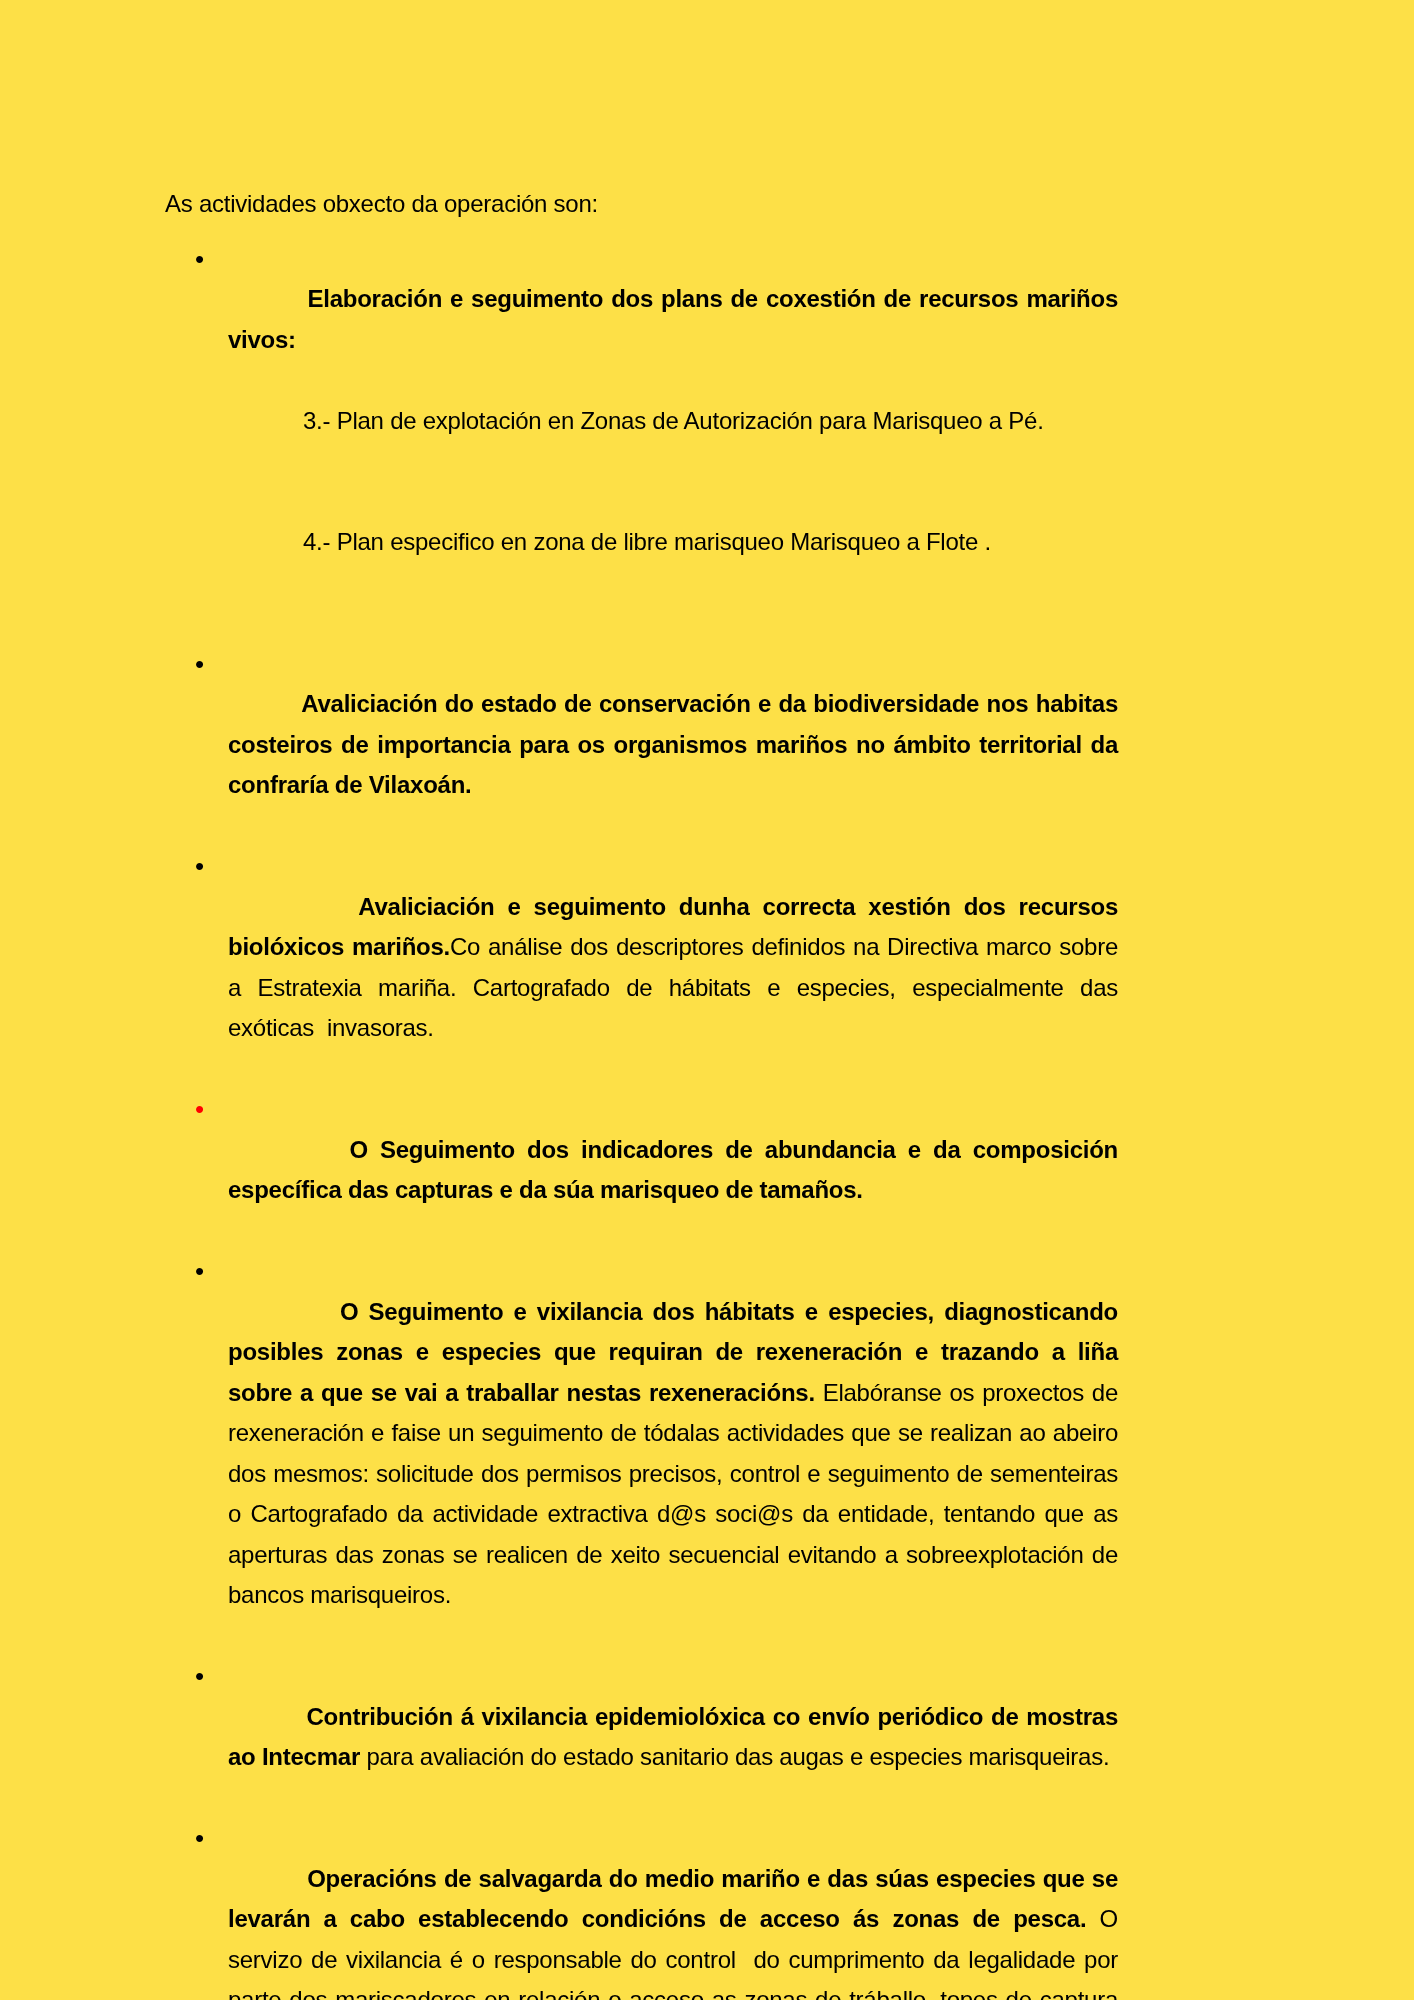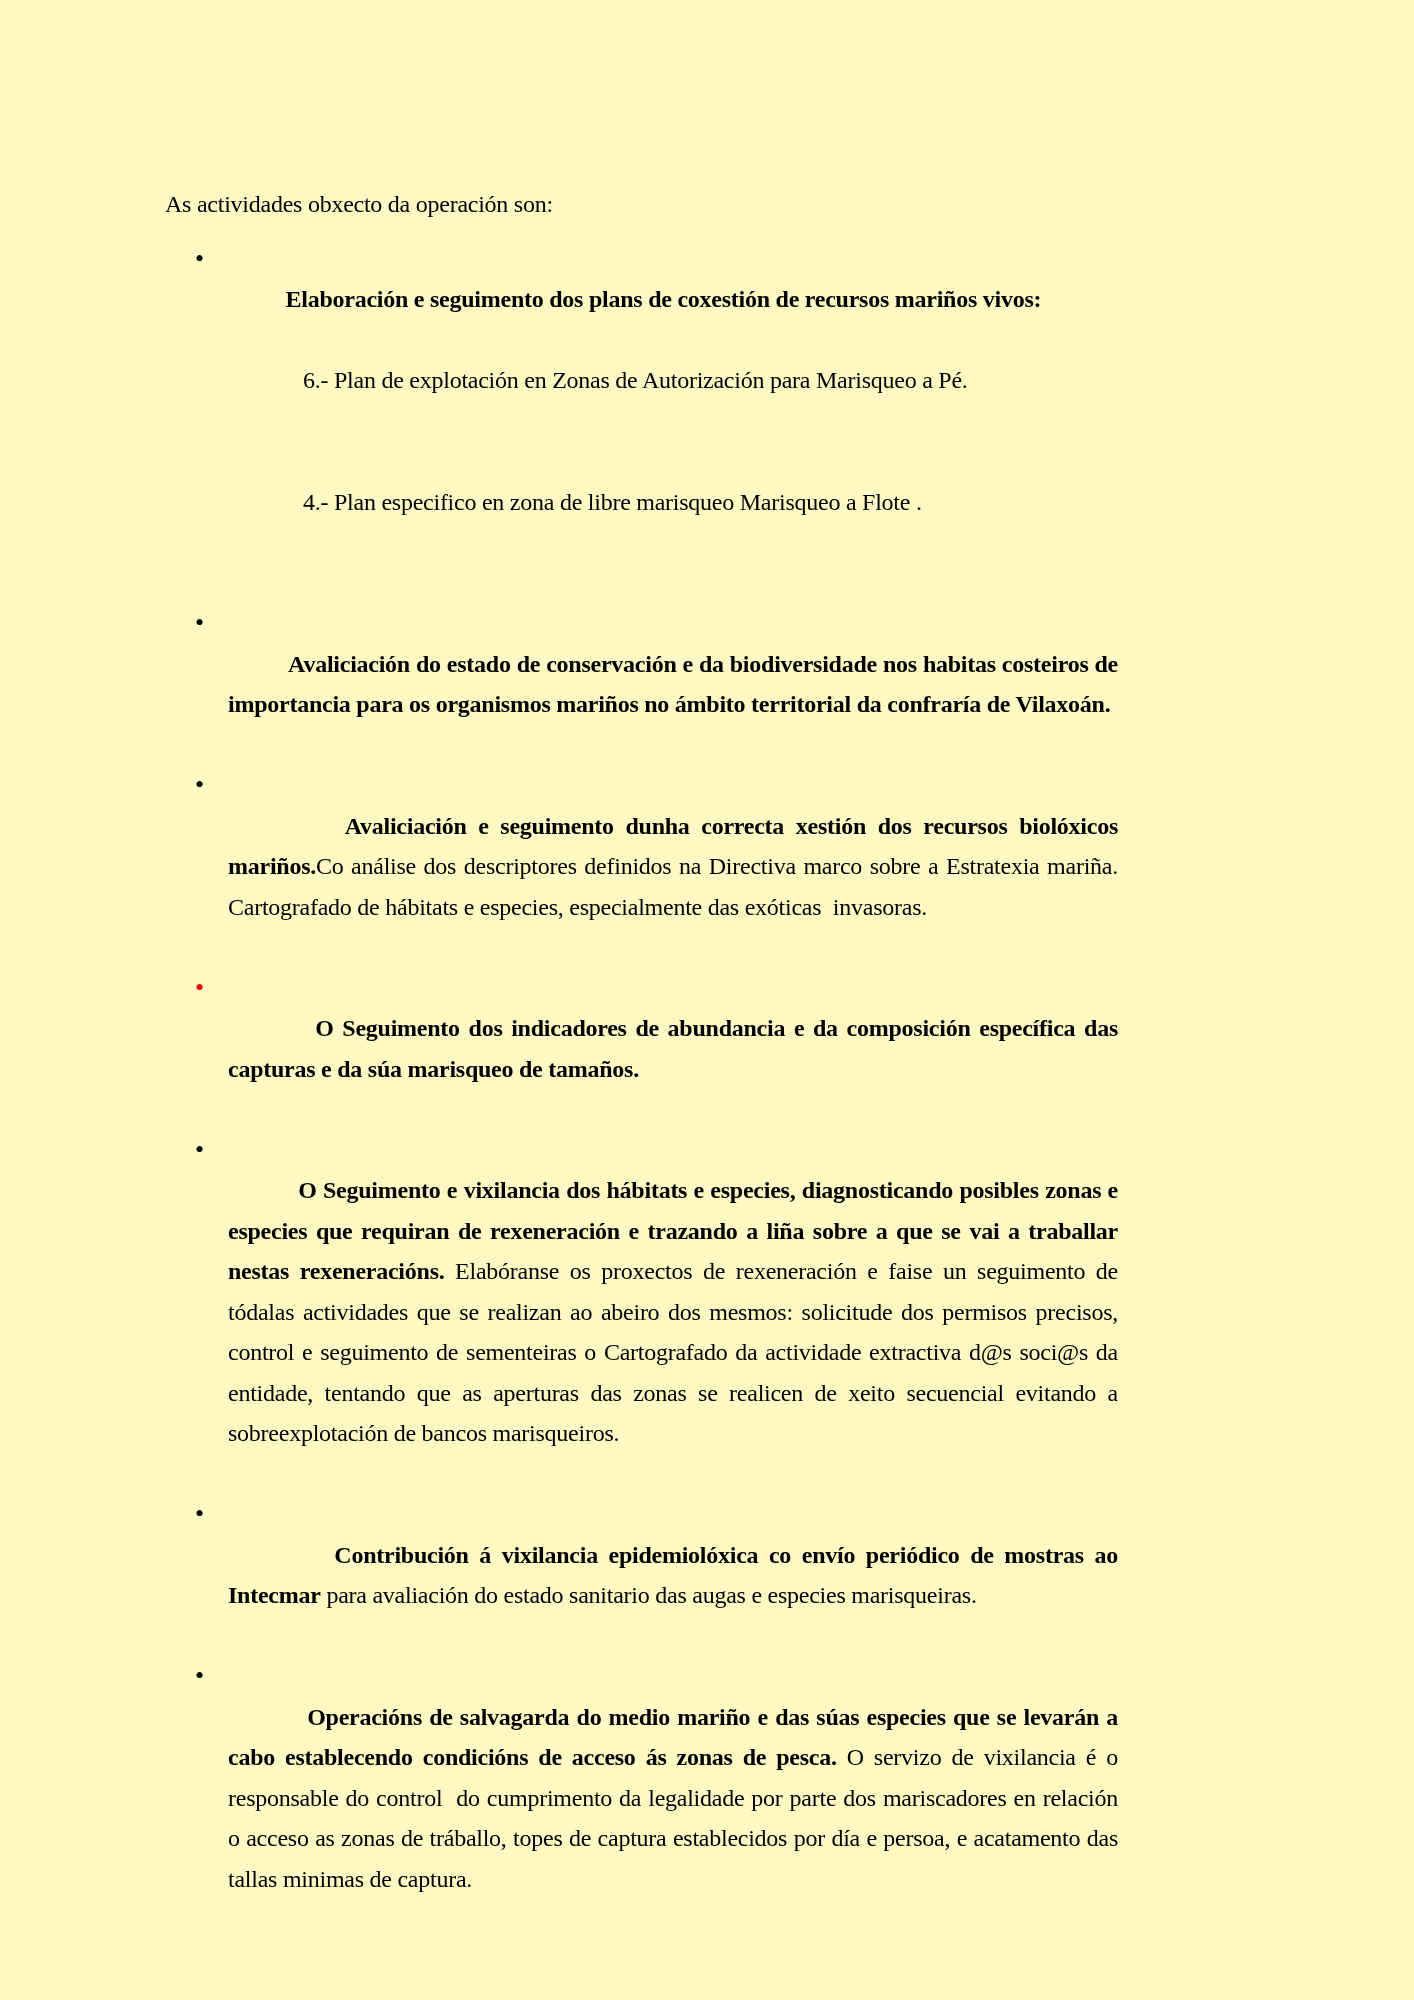--- a/index.html
+++ b/index.html
@@ -1,21 +1,21 @@
 <!DOCTYPE html>
 <html><head>
 <meta charset="utf-8">
 <style>
   html, body { margin: 0; padding: 0; }
   .page {
     position: relative;
     width: 1414px;
     height: 2000px;
-    background: #fef9c3;
-    font-family: Liberation Serif, serif;
+    background: #fde047;
+    font-family: Liberation Sans, sans-serif;
     font-size: 24px;
     line-height: 40.5px;
     letter-spacing: -0.25px;
     color: #000000;
     overflow: hidden;
   }
   .content {
     position: absolute;
     left: 165px;
     top: 184px;
@@ -53,21 +53,21 @@
   <div class="content">
 
     <p class="intro">As actividades obxecto da operación son:</p>
 
     <div class="list">
 
       <div class="item">
         <span class="marker" style="color: rgb(0, 0, 0);">•</span>
         <div class="body">
           <span class="b">Elaboración e seguimento dos plans de coxestión de recursos mariños vivos:</span><span></span>
-          <div class="sub">6.- Plan de explotación en Zonas de Autorización para Marisqueo a Pé.</div>
+          <div class="sub">3.- Plan de explotación en Zonas de Autorización para Marisqueo a Pé.</div>
           <div class="sub">4.- Plan especifico en zona de libre marisqueo Marisqueo a Flote .</div>
         </div>
       </div>
 
       <div class="item">
         <span class="marker" style="color: rgb(0, 0, 0);">•</span>
         <div class="body">
           <span class="b">Avaliciación do estado de conservación e da biodiversidade nos habitas costeiros de importancia para os organismos mariños no ámbito territorial da confraría de Vilaxoán.</span><span></span>
         </div>
       </div>

